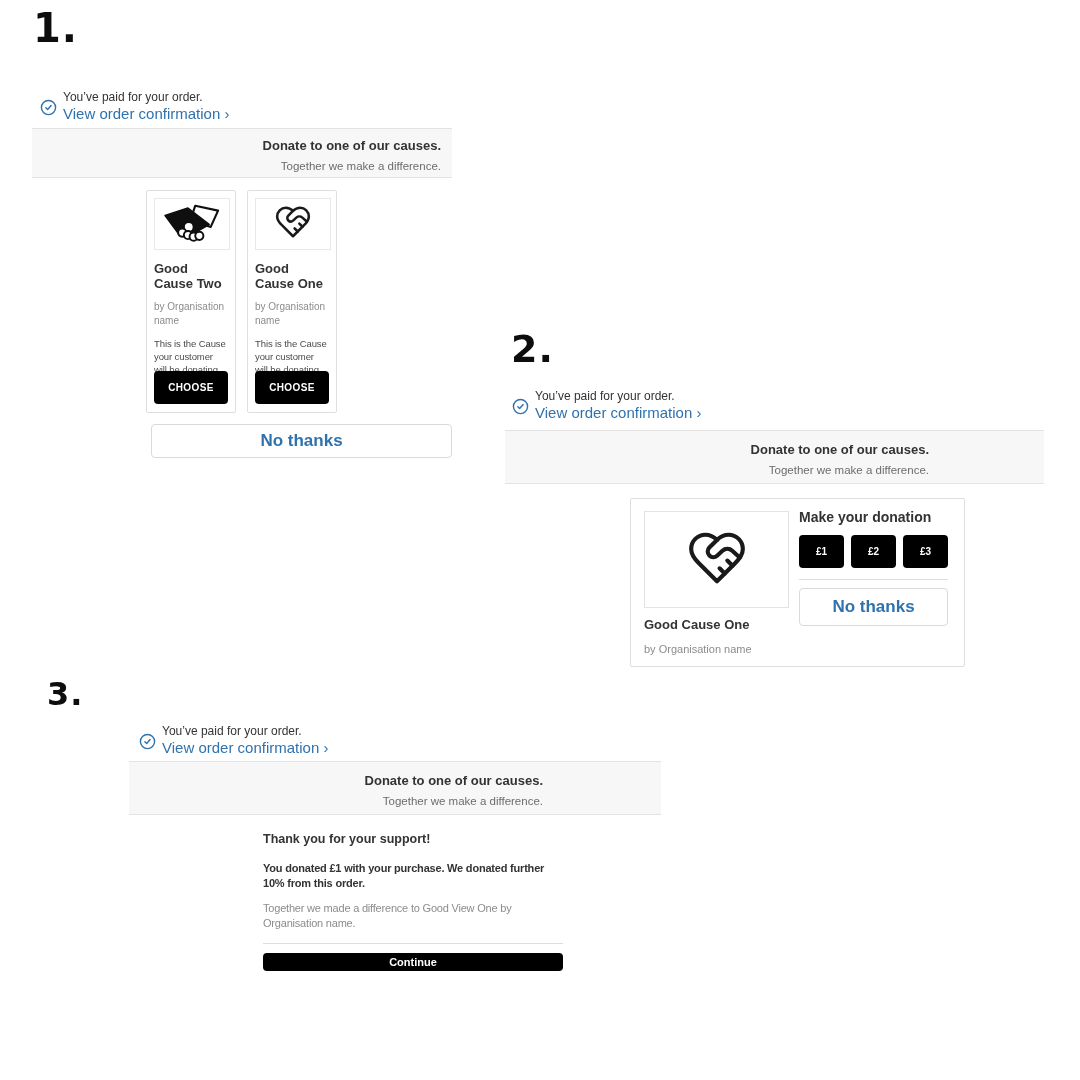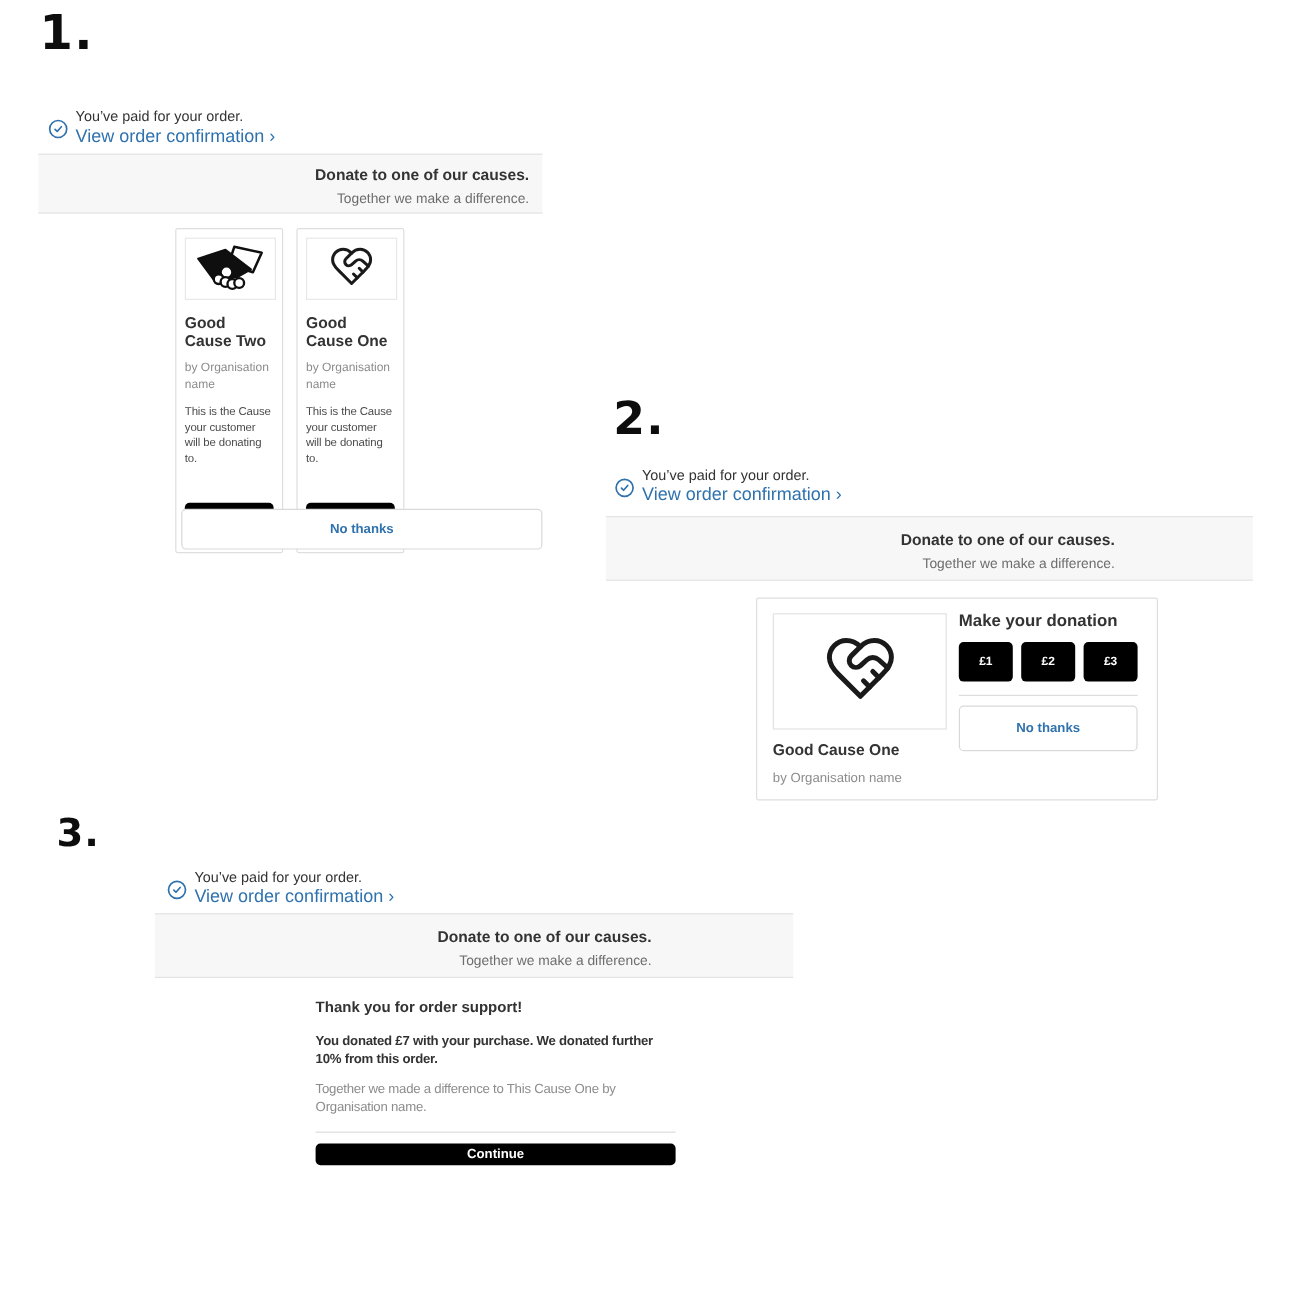--- a/index.html
+++ b/index.html
@@ -12,32 +12,32 @@
   .status-icon{flex:0 0 auto;width:17px;height:17px;margin-top:1px;}
   .status-icon svg{display:block;}
   .status-title{font-size:12px;color:#333;line-height:15px;}
   .status-link{font-size:15px;color:#2f72ae;line-height:15px;text-decoration:none;cursor:pointer;display:inline-block;margin-top:1px;}
   
   .banner{position:absolute;background:#f7f7f7;border-top:1px solid #e3e3e3;border-bottom:1px solid #e3e3e3;box-sizing:border-box;}
   .banner-text{position:absolute;top:9px;text-align:right;}
   .banner-title{font-size:13px;font-weight:bold;color:#333;line-height:16px;}
   .banner-sub{font-size:11.5px;color:#6d6d6d;line-height:14px;margin-top:5px;}
   
-  .cause-card{position:absolute;width:90px;height:271px;border:1px solid #dedede;border-radius:2px;
+  .cause-card{position:absolute;width:90px;height:223px;border:1px solid #dedede;border-radius:2px;
               box-sizing:border-box;padding:7px;background:#fff;}
   .cause-img{width:76px;height:52px;border:1px solid #e8e8e8;box-sizing:border-box;
              display:flex;align-items:center;justify-content:center;background:#fff;}
   .cause-name{font-size:13px;font-weight:bold;color:#333;line-height:15px;margin-top:11px;}
   .cause-org{font-size:10px;color:#8c8c8c;line-height:14px;margin-top:9px;}
   .cause-desc{font-size:9.5px;color:#4a4a4a;line-height:13px;margin-top:9px;letter-spacing:-0.1px;}
   .btn{border:none;cursor:pointer;border-radius:4px;font-family:"Liberation Sans",sans-serif;}
   .btn-primary{background:#000000;color:#fff;font-weight:bold;}
   .btn-choose{position:absolute;left:7px;right:7px;bottom:8px;height:33px;font-size:10px;letter-spacing:0.4px;}
   .btn-outline{background:#fff;border:1px solid #d9d9d9;border-radius:4px;color:#2f72ae;
-               font-weight:bold;font-size:11px;cursor:pointer;box-sizing:border-box;}
+               font-weight:bold;font-size:17px;cursor:pointer;box-sizing:border-box;}
   
   .panel{position:absolute;border:1px solid #dedede;border-radius:2px;background:#fff;box-sizing:border-box;}
   .panel-img{position:absolute;left:13px;top:12px;width:145px;height:97px;border:1px solid #e3e3e3;
              box-sizing:border-box;display:flex;align-items:center;justify-content:center;}
   .panel-name{position:absolute;left:13px;top:118px;font-size:13px;font-weight:bold;color:#333;}
   .panel-org{position:absolute;left:13px;top:144px;font-size:11px;color:#8c8c8c;}
   .panel-right{position:absolute;left:168px;top:10px;width:149px;}
   .donation-title{font-size:14px;font-weight:bold;color:#333;line-height:17px;}
   .amount-row{display:flex;justify-content:space-between;margin-top:9px;}
   .btn-amount{width:45px;height:33px;font-size:10px;}
@@ -184,20 +184,20 @@
   </div>
 
   <div class="banner" style="left:129px;top:761px;width:532px;height:54px">
     <div class="banner-text" style="left:114px;width:300px;top:11px">
       <div class="banner-title">Donate to one of our causes.</div>
       <div class="banner-sub">Together we make a difference.</div>
     </div>
   </div>
 
   <div class="result" style="left:263px;top:831px;width:300px">
-    <div class="result-title">Thank you for order support!</div>
-    <p class="result-bold">You donated £7 with your purchase. We donated further 10% from this order.</p>
-    <p class="result-gray">Together we made a difference to This Cause One by Organisation name.</p>
+    <div class="result-title">Thank you for your support!</div>
+    <p class="result-bold">You donated £1 with your purchase. We donated further 10% from this order.</p>
+    <p class="result-gray">Together we made a difference to Good View One by Organisation name.</p>
     <div class="divider"></div>
     <button class="btn btn-primary btn-continue">Continue</button>
   </div>
 
 </div>
 
 </body></html>

